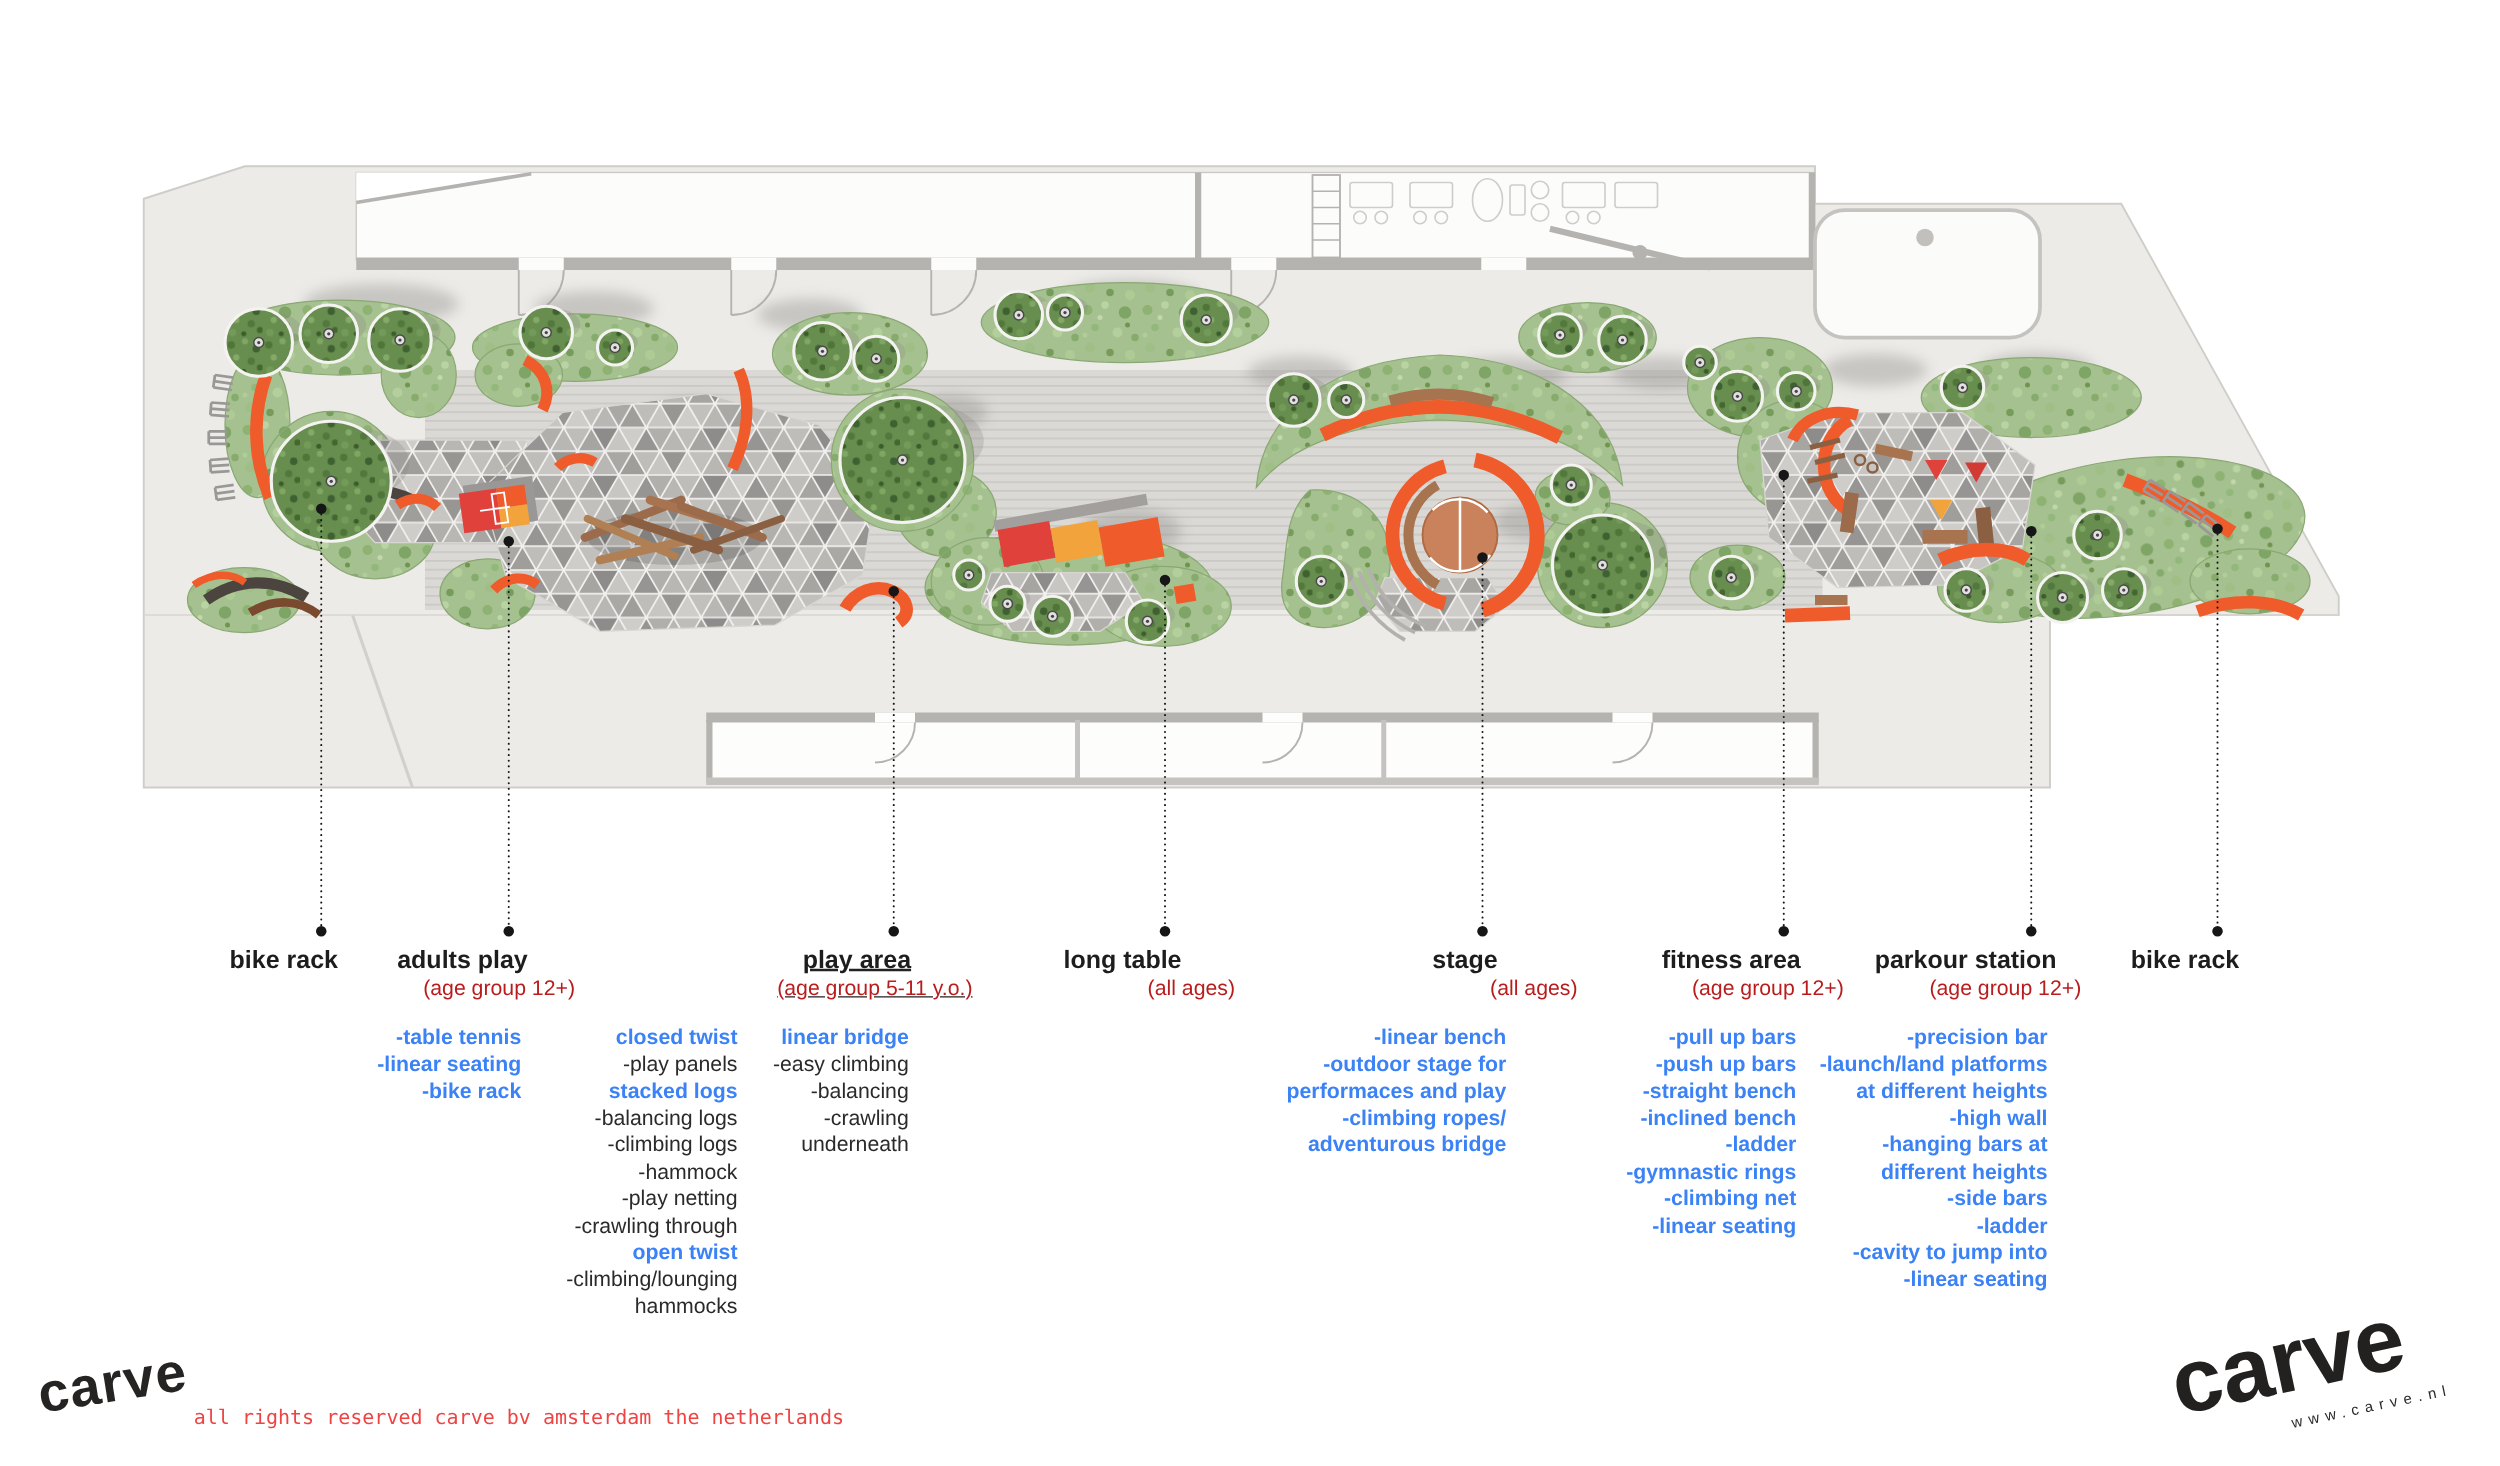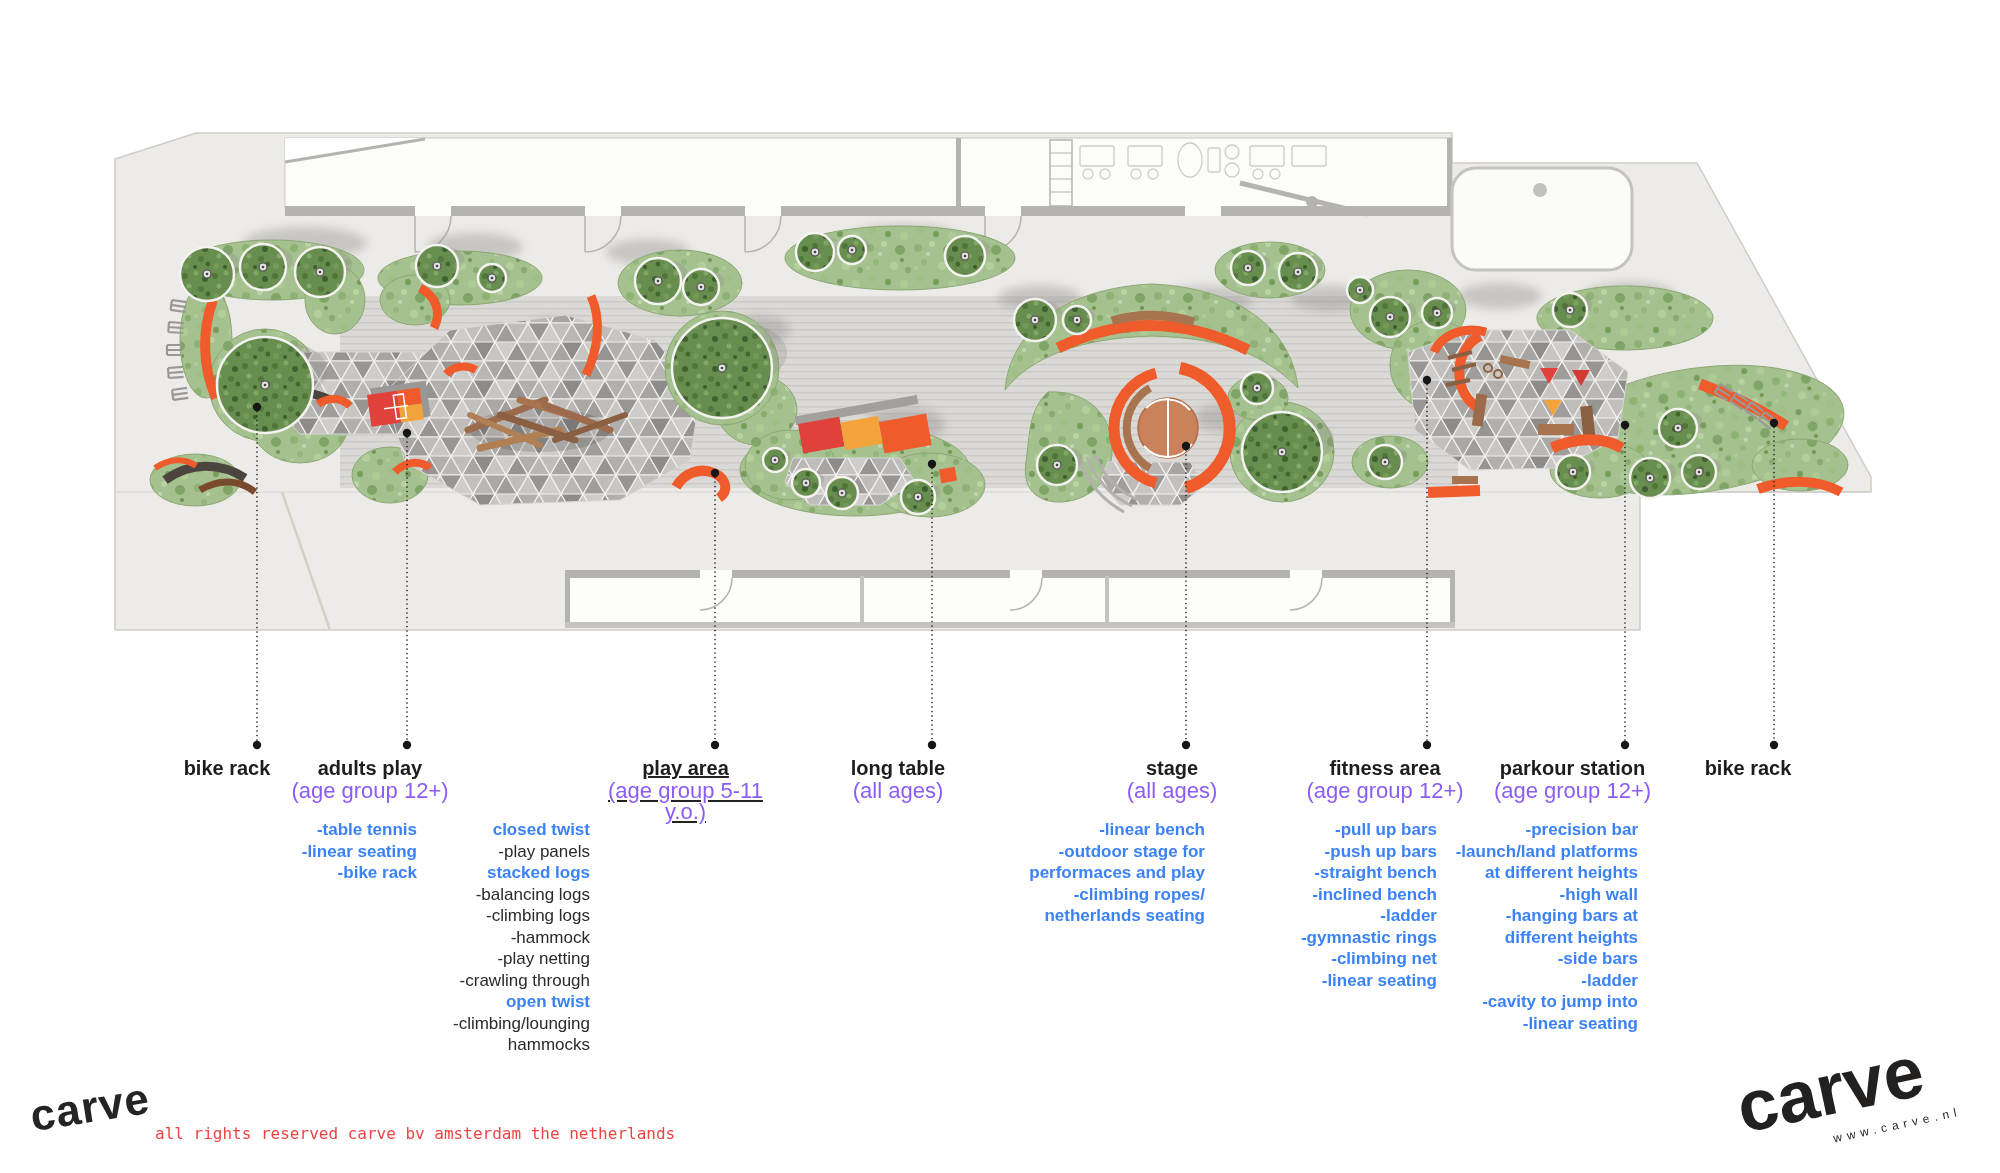--- a/index.html
+++ b/index.html
@@ -1,21 +1,21 @@
 <!DOCTYPE html>
 <html><head>
 <meta charset="utf-8">
 <style>
   html,body{margin:0;padding:0;background:#ffffff;}
   #page{position:relative;width:2000px;height:1173px;background:#fff;overflow:hidden;
         font-family:"Liberation Sans",sans-serif;color:#222;padding-left:12px;}
   #plan{position:absolute;left:0;top:0;}
   .callout{position:absolute;}
   .callout .t{font-weight:bold;font-size:20px;color:#1d1d1d;text-align:center;line-height:23px;}
-  .callout .s{font-size:22px;color:#8b5cf6;text-align:center;line-height:21px;}
+  .callout .s{font-size:17px;color:#b91c1c;text-align:right;line-height:21px;}
   .clist{position:absolute;font-size:17px;color:#2a2a2a;text-align:right;line-height:21.5px;white-space:nowrap;}
   .clist .b{font-weight:bold;color:#3b82f6;}
   #logo-left{position:absolute;left:30px;top:1082px;font-size:44px;font-weight:bold;color:#262323;
              transform:rotate(-9deg);letter-spacing:1px;}
   #rights{position:absolute;left:155px;top:1124px;font-family:"DejaVu Sans Mono",monospace;
           font-size:16px;color:#ef4444;}
   #logo-right{position:absolute;left:1736px;top:1048px;font-size:72px;font-weight:bold;color:#232020;
               transform:rotate(-12deg);letter-spacing:0px;}
   #website{position:absolute;left:1832px;top:1118px;font-size:12px;color:#2b2828;letter-spacing:5px;
            transform:rotate(-12deg);font-family:"Liberation Sans",sans-serif;}
@@ -495,36 +495,43 @@
       <div class="b">stacked logs</div>
       <div>-balancing logs</div>
       <div>-climbing logs</div>
       <div>-hammock</div>
       <div>-play netting</div>
       <div>-crawling through</div>
       <div class="b">open twist</div>
       <div>-climbing/lounging</div>
       <div>hammocks</div>
     </div>
+<div class="clist" style="left:597px;top:819px;width:130px;">
+      <div class="b">linear bridge</div>
+      <div>-easy climbing</div>
+      <div>-balancing</div>
+      <div>-crawling</div>
+      <div>underneath</div>
+    </div>
 
 <div class="callout" style="left:808px;top:757px;width:180px;">
   <div class="t">long table</div>
   <div class="s">(all ages)</div>
 </div>
 
 <div class="callout" style="left:1082px;top:757px;width:180px;">
   <div class="t">stage</div>
   <div class="s">(all ages)</div>
 </div>
 <div class="clist" style="left:1015px;top:819px;width:190px;">
       <div class="b">-linear bench</div>
       <div class="b">-outdoor stage for</div>
       <div class="b">performaces and play</div>
       <div class="b">-climbing ropes/</div>
-      <div class="b">netherlands seating</div>
+      <div class="b">adventurous bridge</div>
     </div>
 
 <div class="callout" style="left:1295px;top:757px;width:180px;">
   <div class="t">fitness area</div>
   <div class="s">(age group 12+)</div>
 </div>
 <div class="clist" style="left:1287px;top:819px;width:150px;">
       <div class="b">-pull up bars</div>
       <div class="b">-push up bars</div>
       <div class="b">-straight bench</div>

